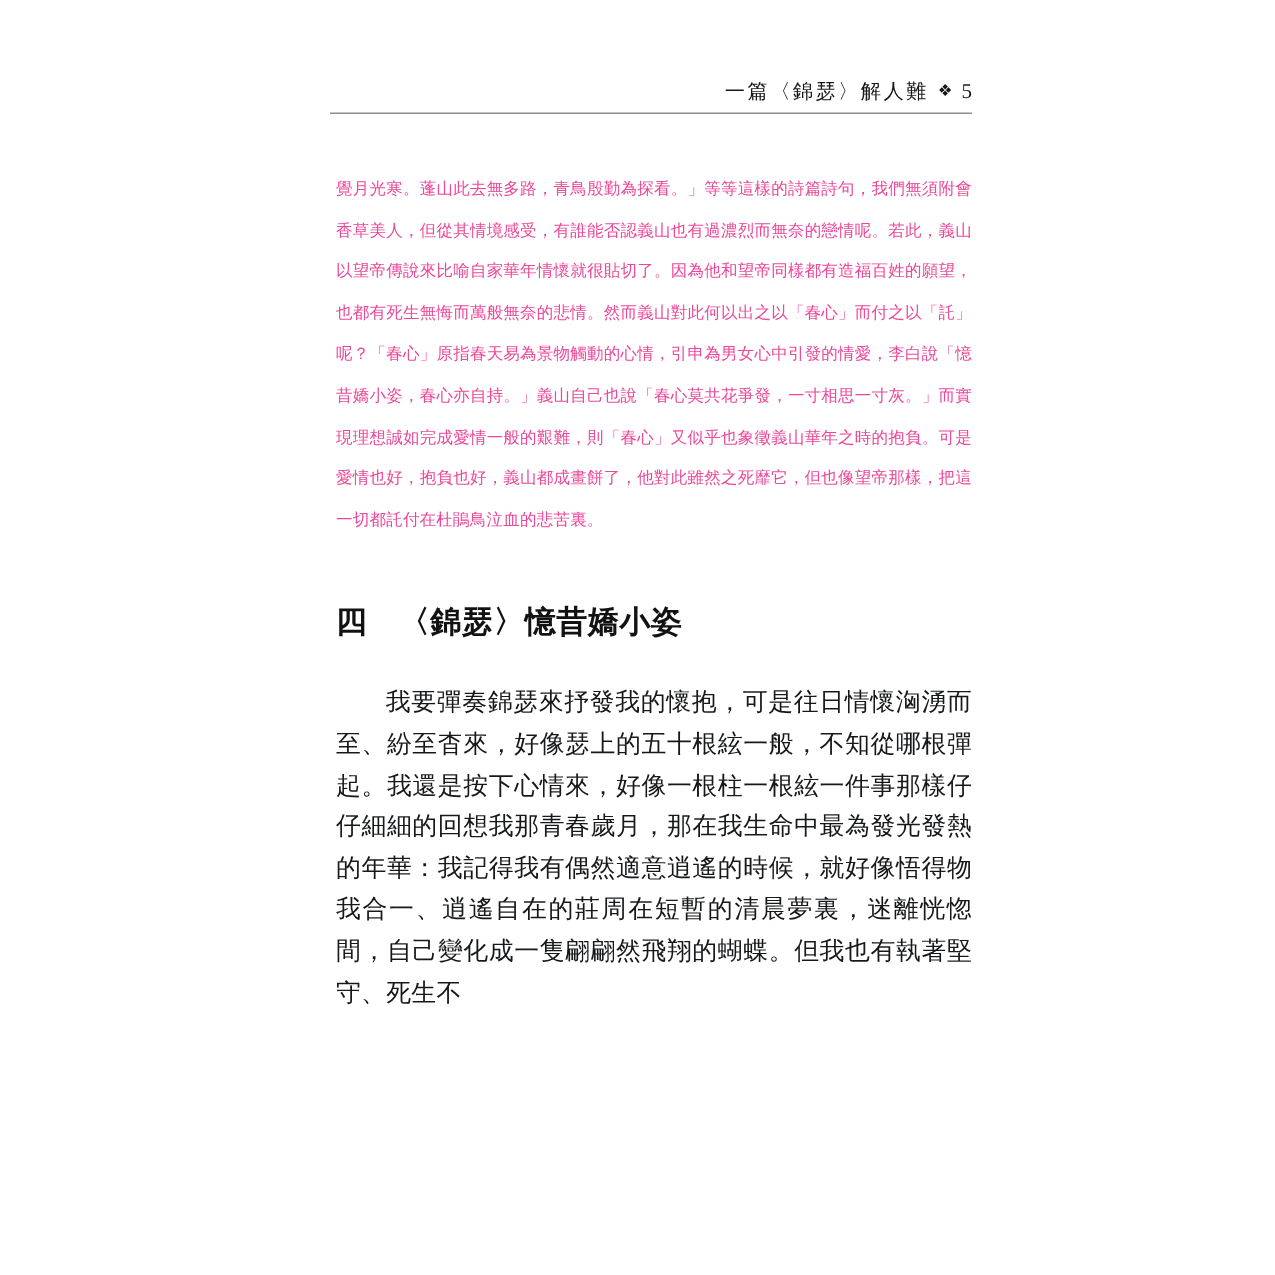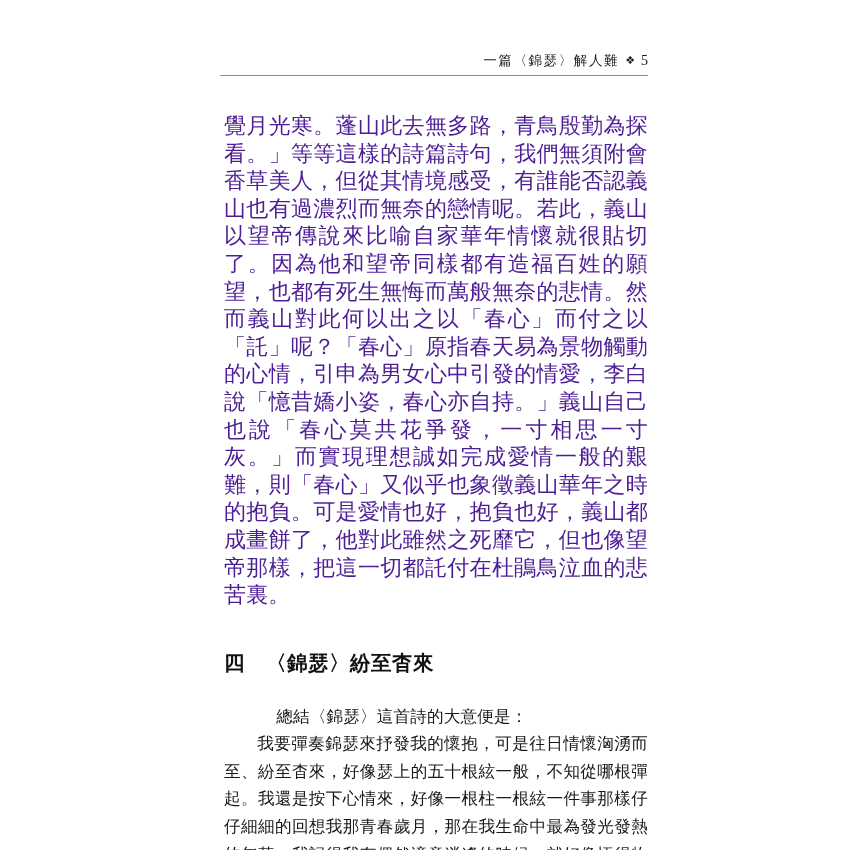--- a/index.html
+++ b/index.html
@@ -63,26 +63,26 @@
   
   .body-area {
     position: absolute;
     left: 224px;
     top: 112px;
     width: 424px;
   }
 
   p.para {
     margin: 0;
-    font-size: 22px;
+    font-size: 11px;
     line-height: 27.6px;
     text-align: justify;
     text-justify: inter-character;
     letter-spacing: 0.15px;
-    color: #4c1d95;
+    color: #ec4899;
     text-indent: 0;
   }
   p.para.indent {
     text-indent: 2em;
   }
   p.para + p.para { margin-top: 0; }
 
   
   .section-heading {
     margin: 0;
@@ -133,24 +133,23 @@
     <div class="header-rule"></div>
   </div>
 
   <div class="body-area">
 
     <p class="para">覺月光寒。蓬山此去無多路，青鳥殷勤為探看。」等等這樣的詩篇詩句，我們無須附會香草美人，但從其情境感受，有誰能否認義山也有過濃烈而無奈的戀情呢。若此，義山以望帝傳說來比喻自家華年情懷就很貼切了。因為他和望帝同樣都有造福百姓的願望，也都有死生無悔而萬般無奈的悲情。然而義山對此何以出之以「春心」而付之以「託」呢？「春心」原指春天易為景物觸動的心情，引申為男女心中引發的情愛，李白說「憶昔嬌小姿，春心亦自持。」義山自己也說「春心莫共花爭發，一寸相思一寸灰。」而實現理想誠如完成愛情一般的艱難，則「春心」又似乎也象徵義山華年之時的抱負。可是愛情也好，抱負也好，義山都成畫餅了，他對此雖然之死靡它，但也像望帝那樣，把這一切都託付在杜鵑鳥泣血的悲苦裏。</p>
 
 
     <div class="heading-spacer-top"></div>
 
-    <h2 class="section-heading">四　〈錦瑟〉紛至杳來</h2>
+    <h2 class="section-heading">四　〈錦瑟〉憶昔嬌小姿</h2>
 
     <div class="heading-spacer-bottom"></div>
 
     <div class="closing-block">
-      <p class="closing-lead">總結〈錦瑟〉這首詩的大意便是：</p>
       <p class="closing-body">我要彈奏錦瑟來抒發我的懷抱，可是往日情懷洶湧而至、紛至杳來，好像瑟上的五十根絃一般，不知從哪根彈起。我還是按下心情來，好像一根柱一根絃一件事那樣仔仔細細的回想我那青春歲月，那在我生命中最為發光發熱的年華：我記得我有偶然適意逍遙的時候，就好像悟得物我合一、逍遙自在的莊周在短暫的清晨夢裏，迷離恍惚間，自己變化成一隻翩翩然飛翔的蝴蝶。但我也有執著堅守、死生不</p>
     </div>
 
   </div>
 
 </div>
 
 </body></html>

